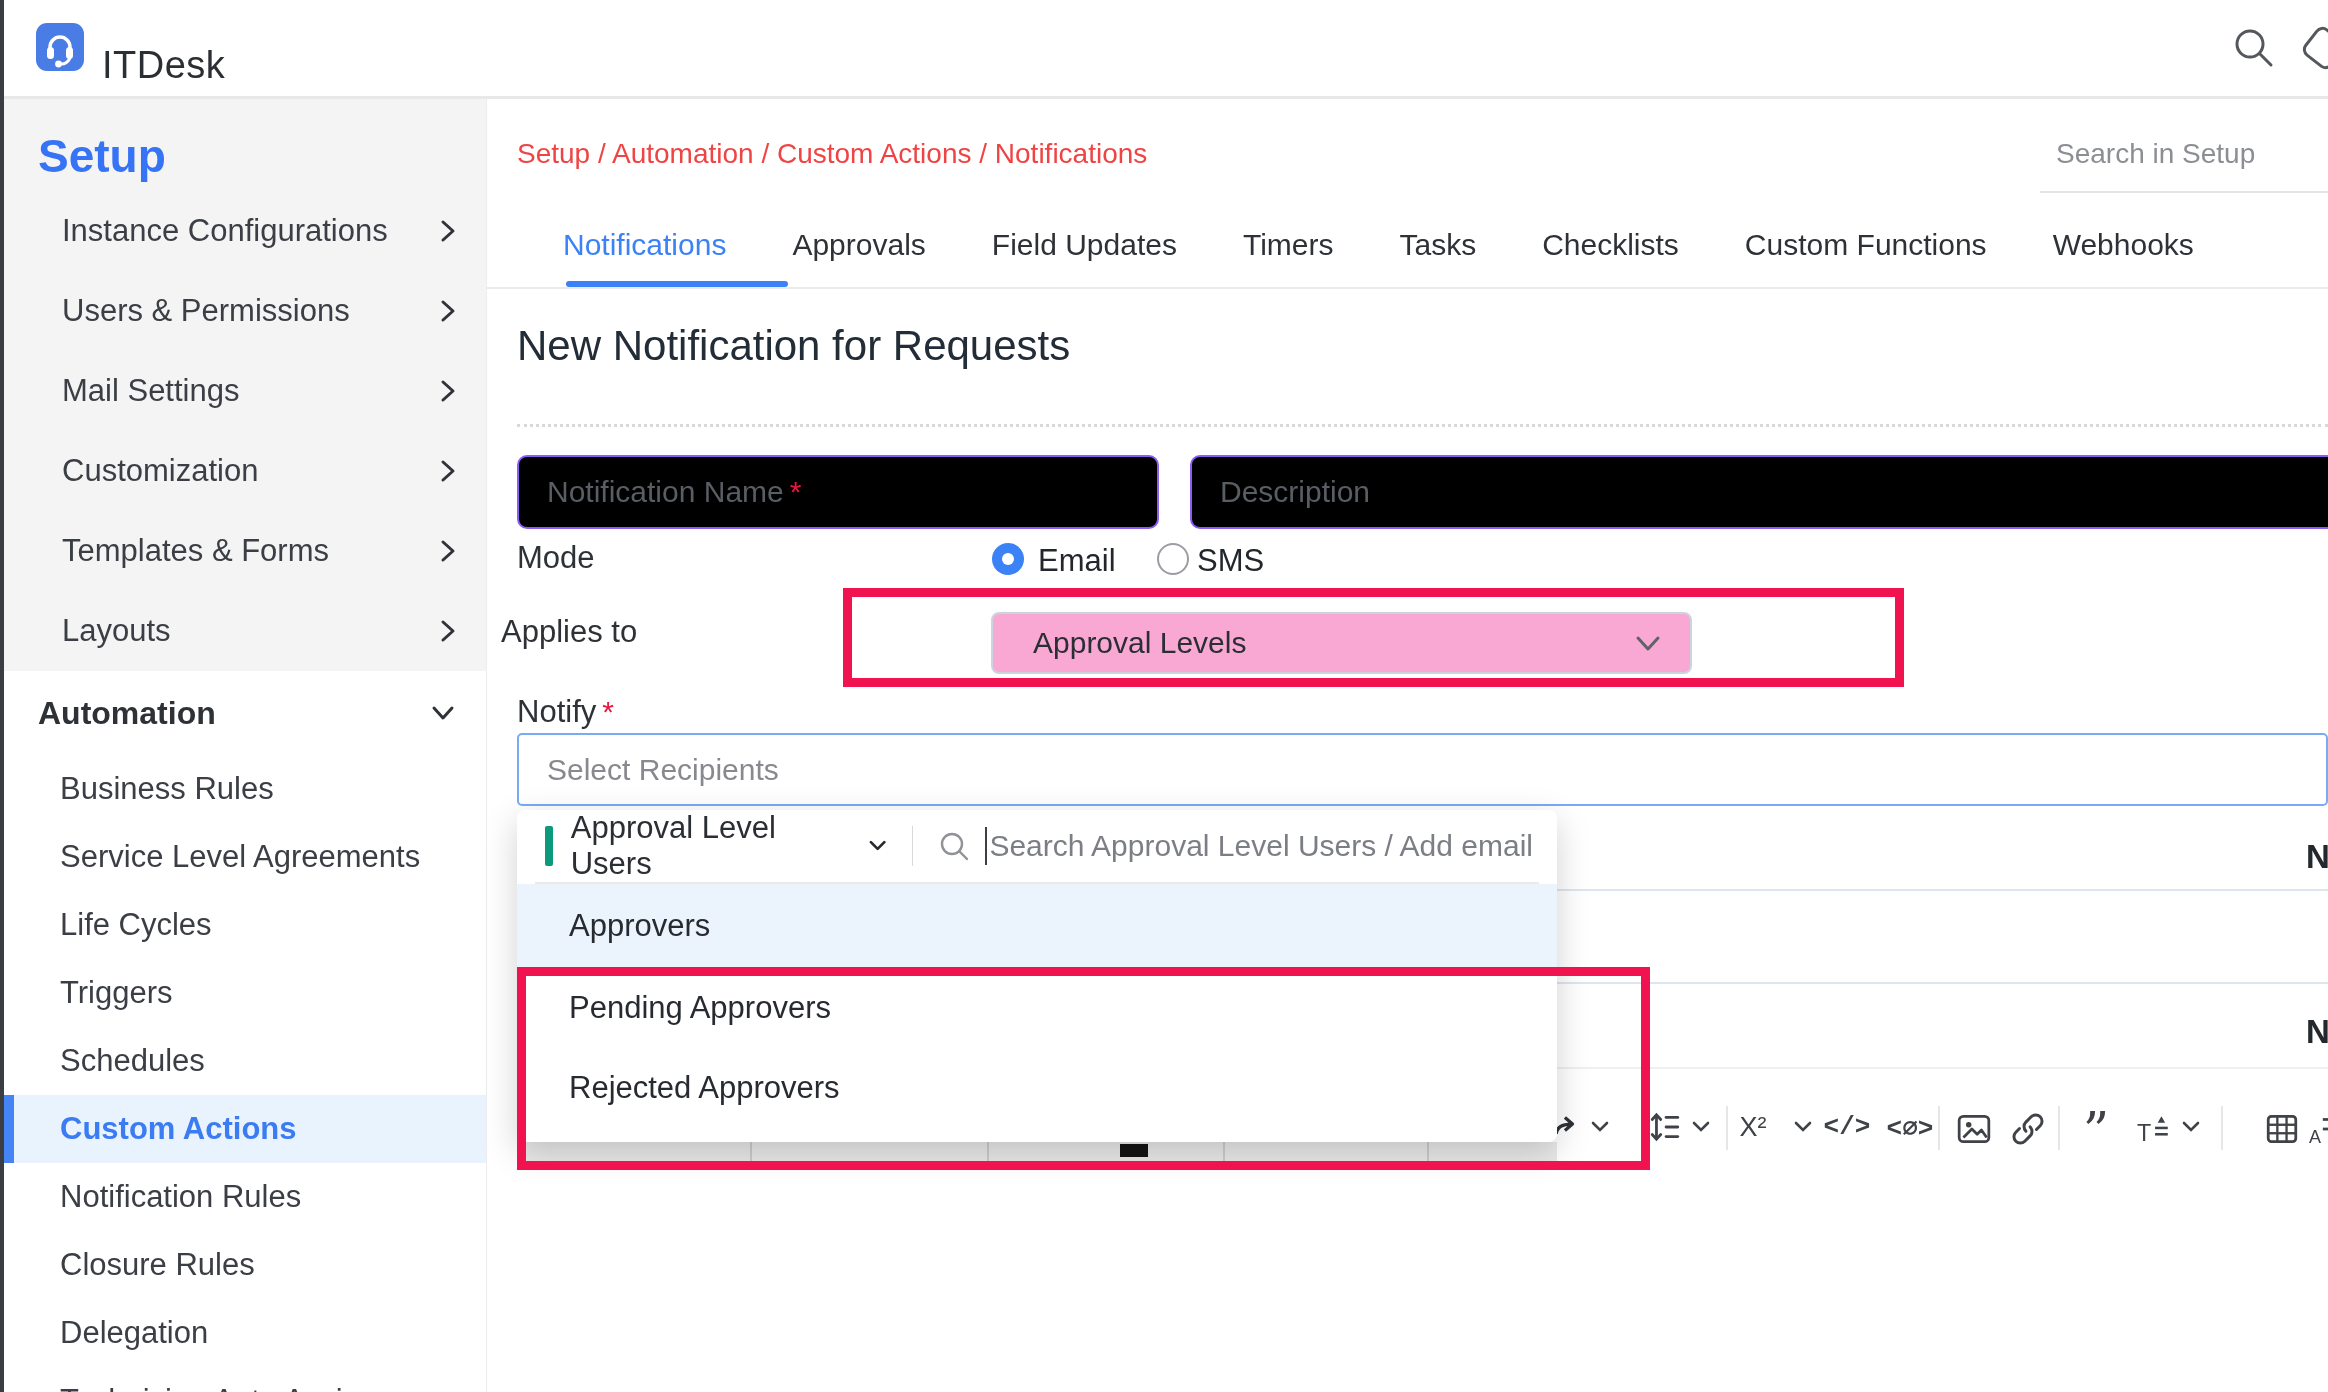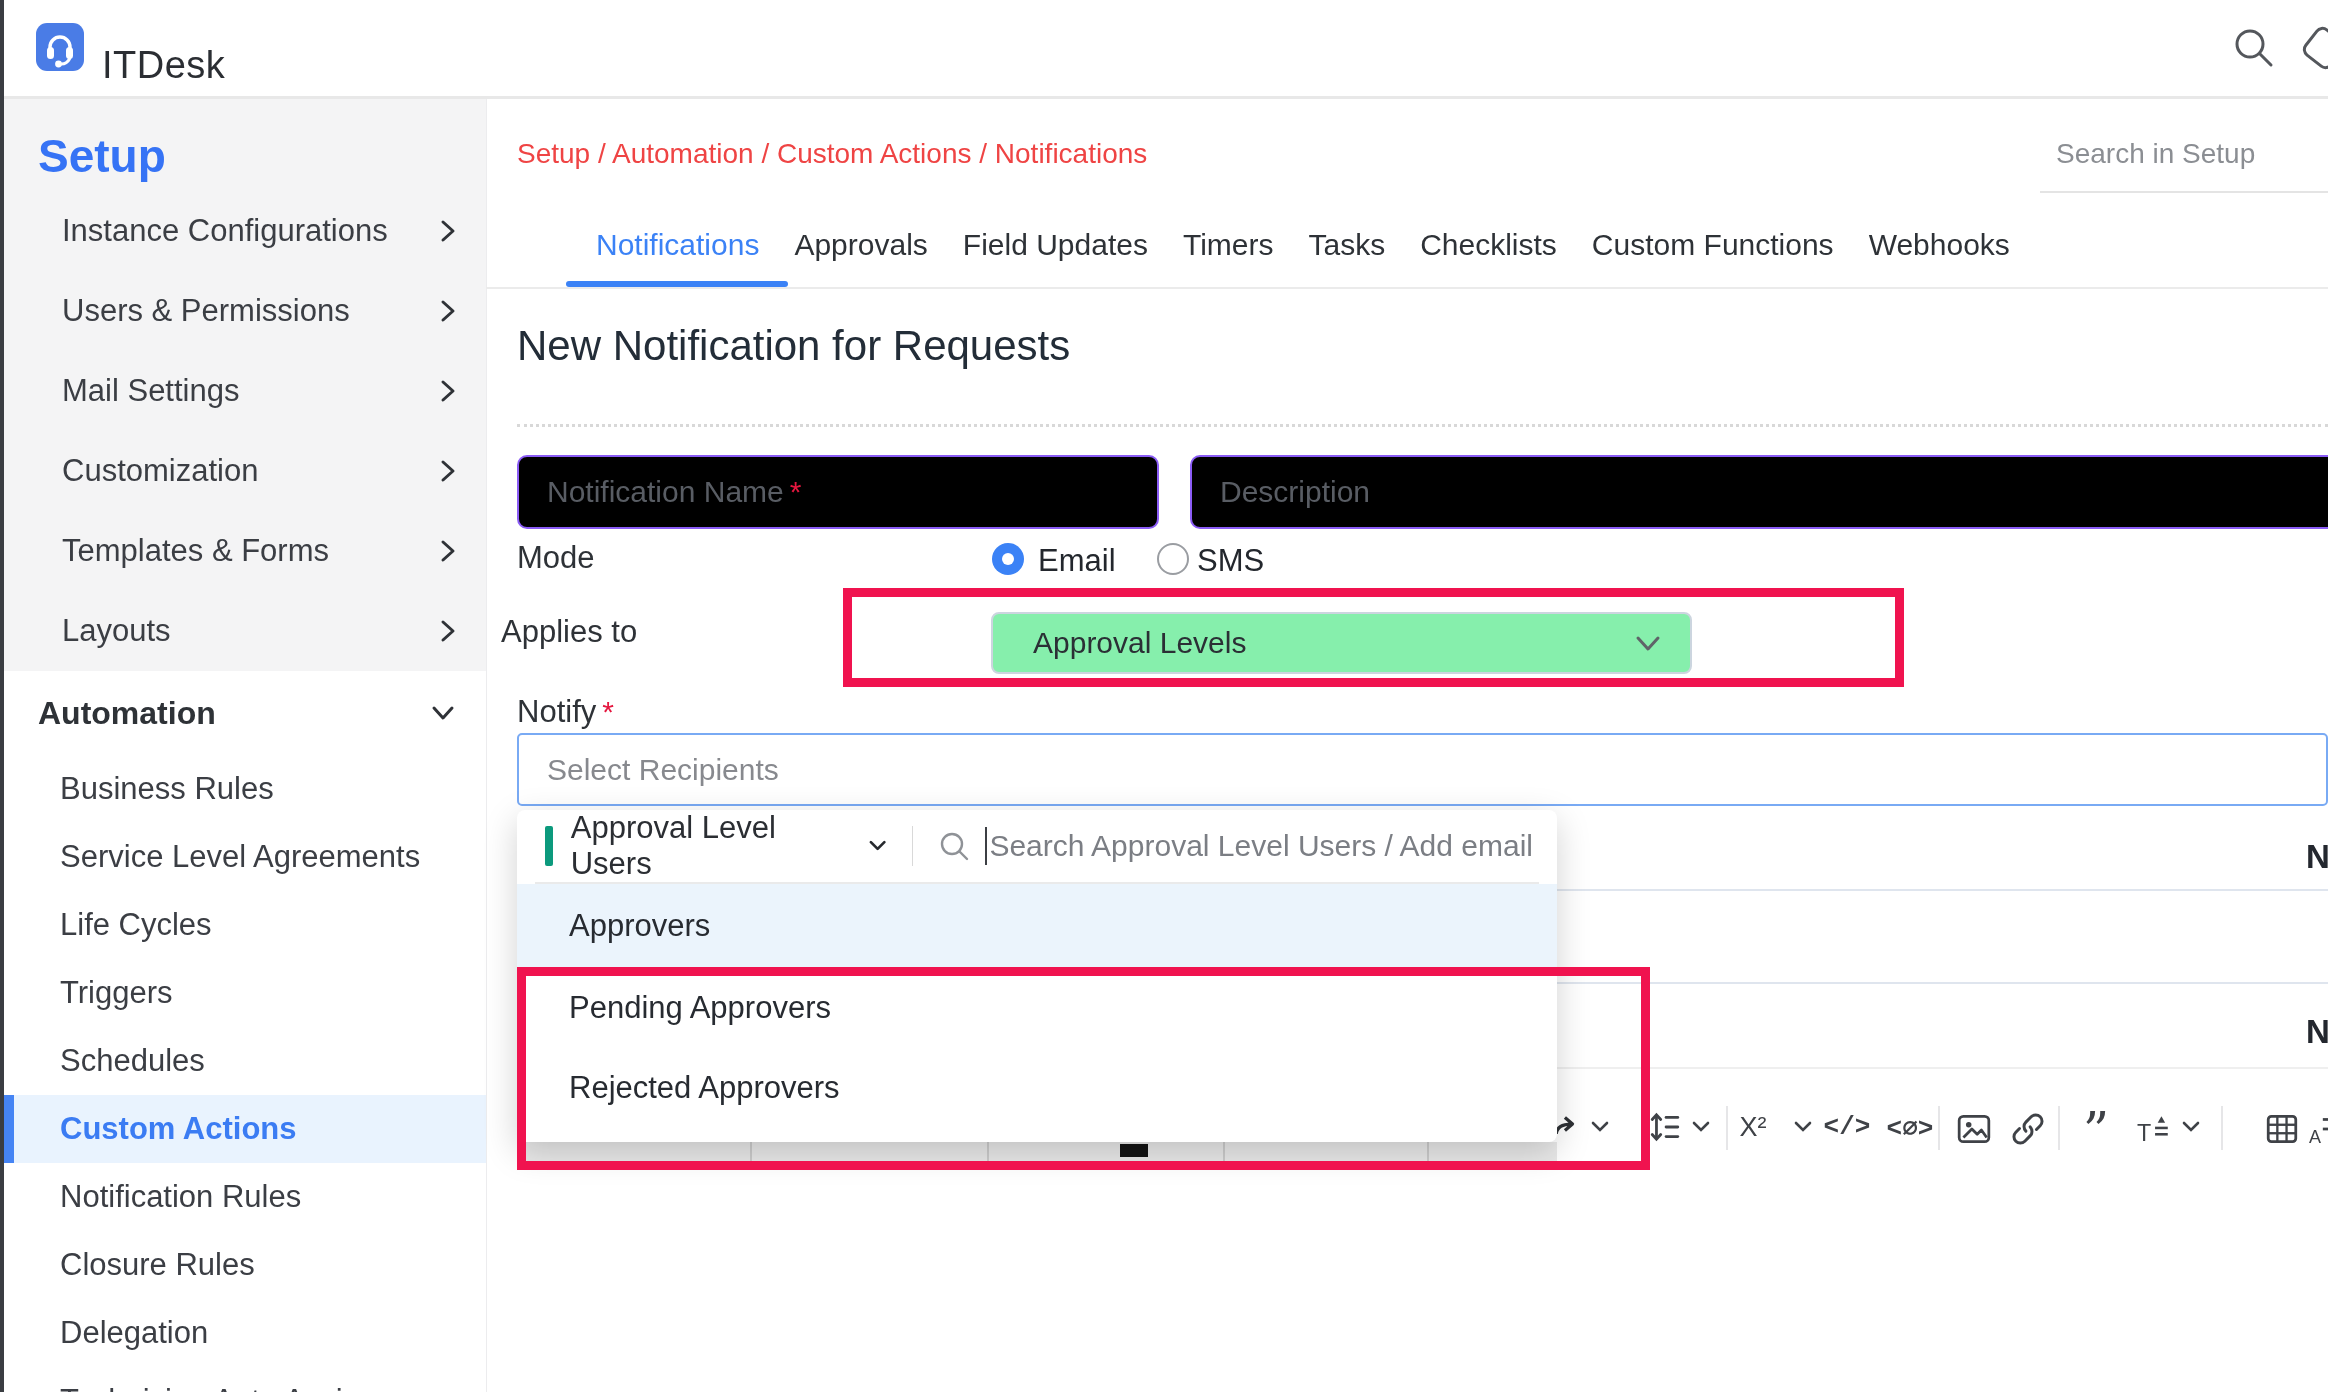--- a/index.html
+++ b/index.html
@@ -30,41 +30,41 @@
   .arow .chev{margin-left:auto;display:flex;}
   .sub{position:relative;height:68px;display:flex;align-items:center;padding-left:56px;font-size:31px;color:#3b3e44;cursor:pointer;}
   .sub.active{background:#e9f3fe;color:#3b7cf3;font-weight:700;}
   .sub.active .lbar{position:absolute;left:0;top:0;width:10px;height:100%;background:#4584f4;}
 
   
   .breadcrumb{left:517px;top:138px;font-size:28px;color:#ef4444;z-index:6;}
   .setup-search{left:2056px;top:138px;font-size:28px;color:#8b8e93;z-index:6;}
   .setup-search-line{left:2040px;top:191px;width:288px;height:2px;background:#e4e4e4;z-index:6;}
 
-  .tabs{left:596px;top:228px;display:flex;gap:35px;z-index:6;align-items:center;}
+  .tabs{left:563px;top:228px;display:flex;gap:66px;z-index:6;align-items:center;}
   .tab{font-size:30px;color:#2e3237;white-space:nowrap;cursor:pointer;}
   .tab.active{color:#3b82f6;}
   .tab-underline{left:566px;top:281px;width:222px;height:6px;background:#3b82f6;border-radius:3px;z-index:7;}
   .tabs-line{left:486px;top:287px;width:1842px;height:2px;background:#ebebeb;z-index:5;}
 
   .page-title{left:517px;top:322px;font-size:42px;font-weight:500;color:#232d38;z-index:6;}
   .title-divider{left:517px;top:424px;width:1811px;border-top:3px dotted #d8d8d8;z-index:6;}
 
   .inp{position:absolute;height:74px;background:#000000;border:2px solid #8b5cf6;border-radius:10px;display:flex;align-items:center;padding-left:28px;font-size:30px;color:#595d64;z-index:6;box-sizing:border-box;}
   .inp1{left:517px;top:455px;width:642px;}
   .inp2{left:1190px;top:455px;width:1145px;border-top-right-radius:0;border-bottom-right-radius:0;}
   .star{color:#e5173f;margin-left:6px;font-size:30px;}
 
   .flabel{position:absolute;font-size:31px;color:#2e3237;z-index:6;}
   .radio{position:absolute;width:32px;height:32px;border-radius:50%;box-sizing:border-box;z-index:6;cursor:pointer;}
   .radio.sel{background:#3b82f6;}
   .radio.sel::after{content:"";position:absolute;left:10px;top:10px;width:12px;height:12px;border-radius:50%;background:#fff;}
   .radio.un{background:#fff;border:2px solid #9a9da2;}
 
-  .applies-select{left:991px;top:612px;width:701px;height:62px;background:#86efac;border:2px solid #ccd5df;border-radius:8px;display:flex;align-items:center;padding:0 28px 0 40px;font-size:30px;color:#2b2f35;z-index:6;box-sizing:border-box;cursor:pointer;}
+  .applies-select{left:991px;top:612px;width:701px;height:62px;background:#f9a8d4;border:2px solid #ccd5df;border-radius:8px;display:flex;align-items:center;padding:0 28px 0 40px;font-size:30px;color:#2b2f35;z-index:6;box-sizing:border-box;cursor:pointer;}
   .applies-select .chev{margin-left:auto;display:flex;}
 
   .recipients{left:517px;top:733px;width:1811px;height:73px;background:#fff;border:2px solid #79aaf4;border-radius:5px;display:flex;align-items:center;padding-left:28px;font-size:30px;color:#87898e;z-index:6;box-sizing:border-box;}
 
   
   .bg-line{position:absolute;left:1450px;width:878px;height:2px;z-index:1;}
   .bg-line.b1{top:889px;background:#dfe5ee;}
   .bg-line.b2{top:982px;background:#dfe5ee;}
   .bg-line.b3{top:1067px;background:#efefef;}
   .cutN{position:absolute;left:2306px;font-size:33px;font-weight:700;color:#23272e;z-index:1;}

